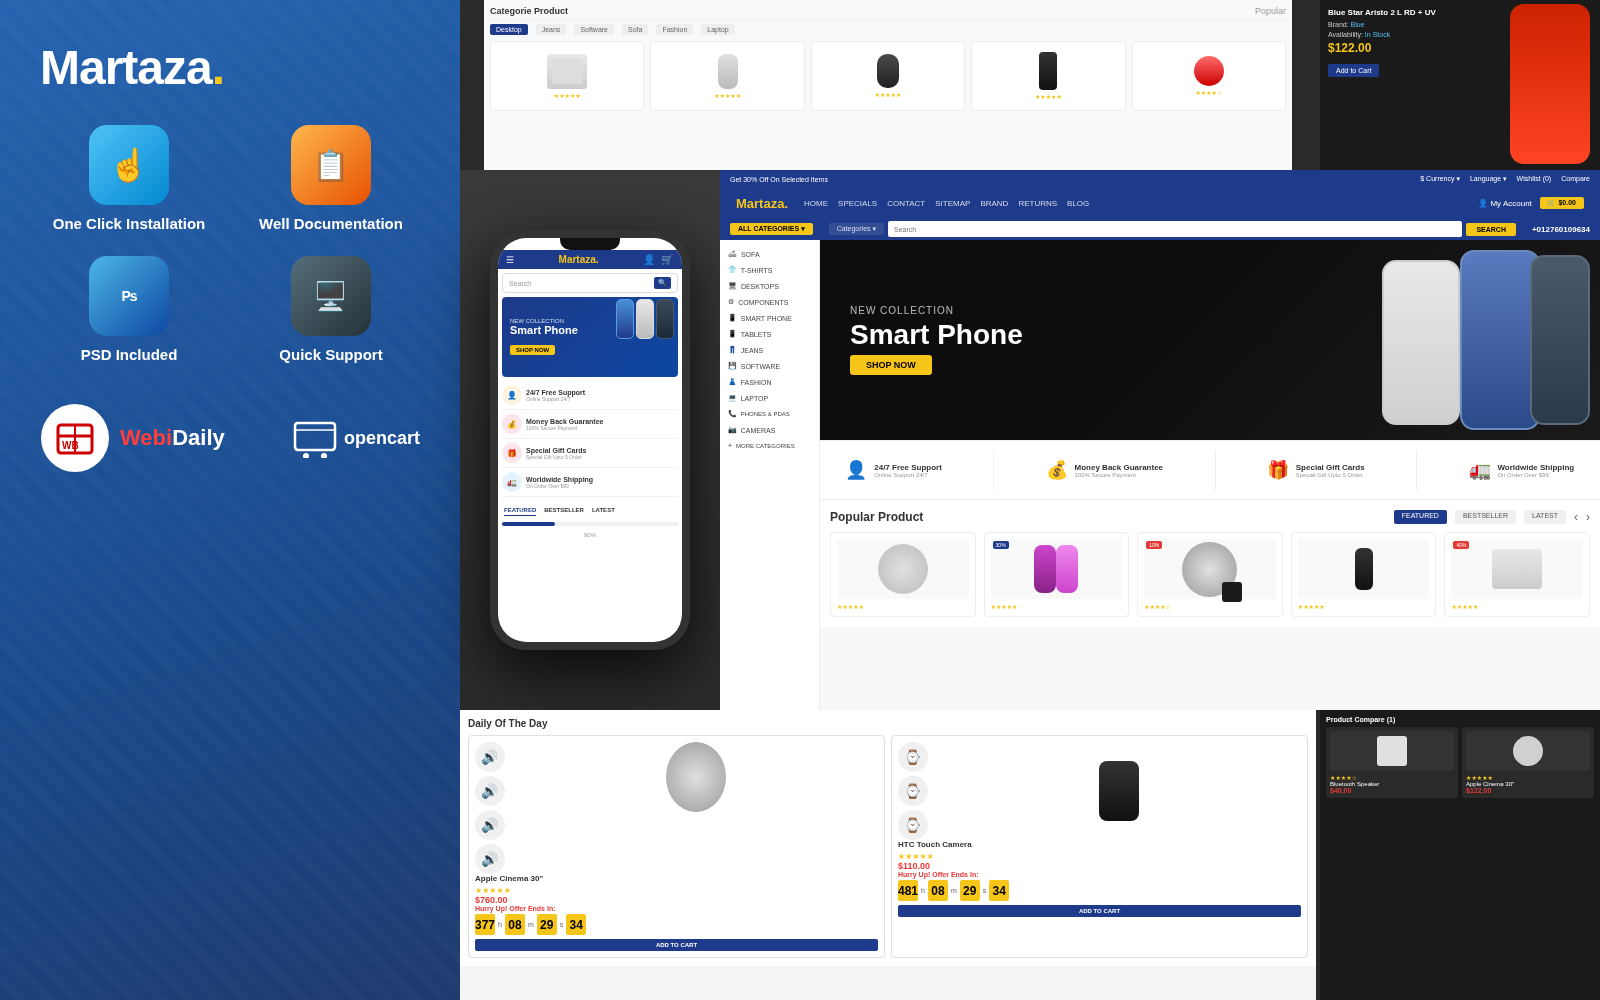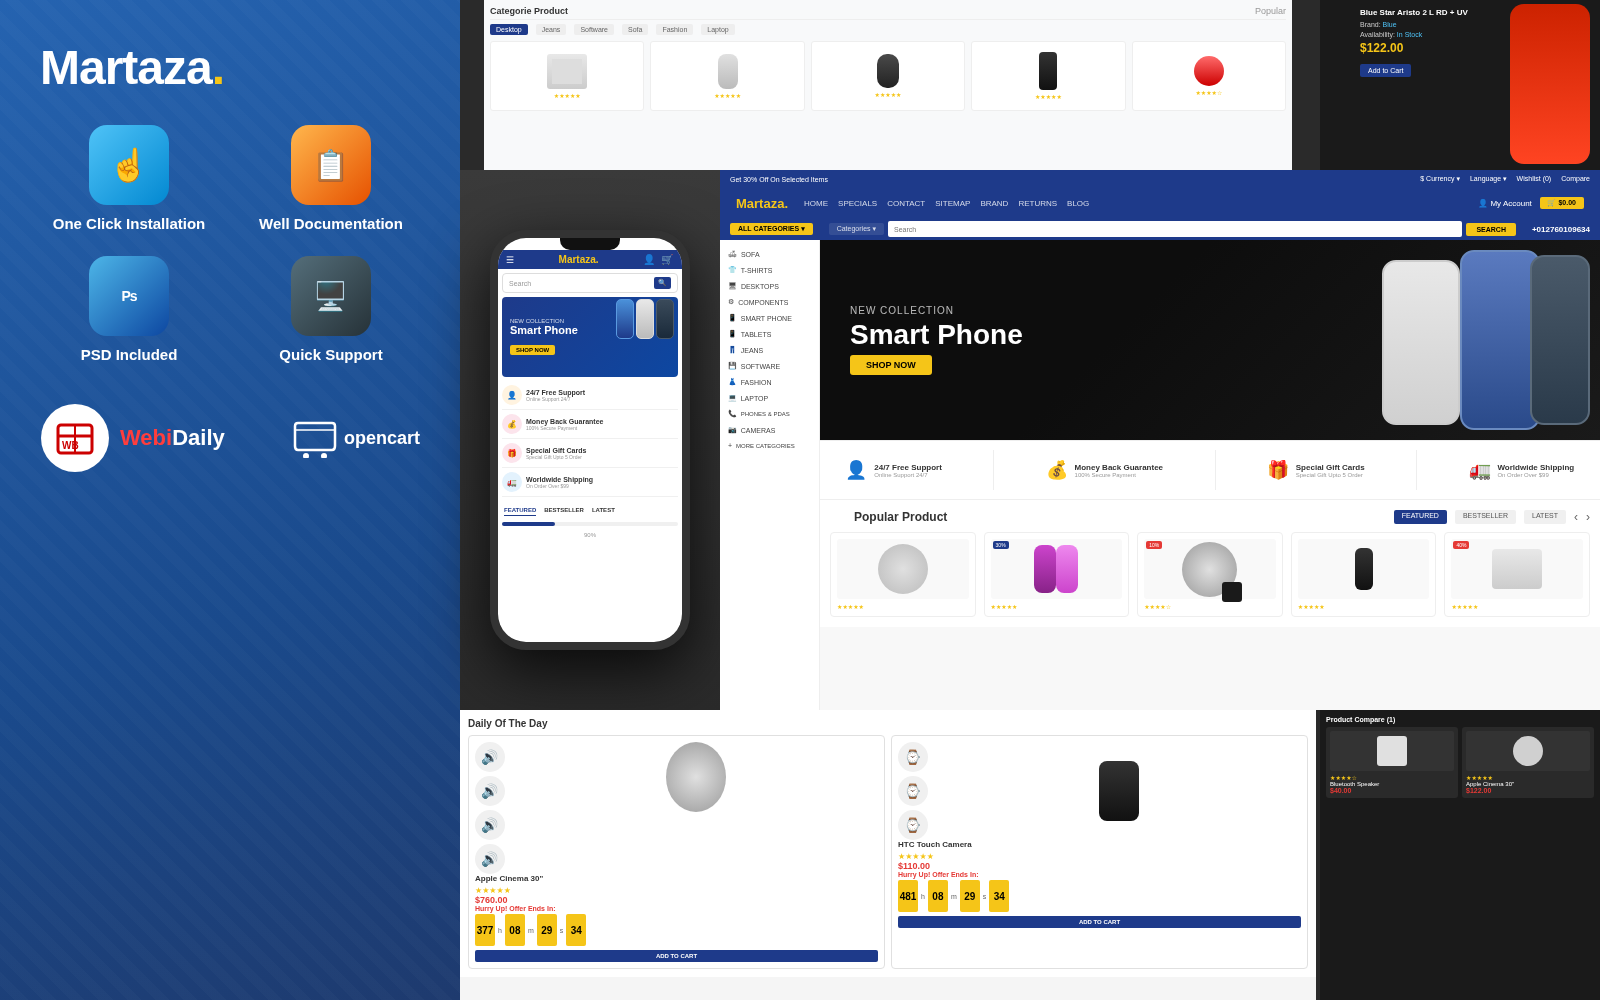--- a/index.html
+++ b/index.html
@@ -165,21 +165,20 @@
     .screenshot-box {
       flex: 1;
       background: #f5f5f5;
       overflow: hidden;
       position: relative;
       margin-left: 24px;
     }
 
     .screenshot-box.dark-bg {
       background: #1a1a1a;
-      padding-left: 32px;
     }
 
     
     .middle-section {
       position: absolute;
       top: 170px; left: 0;
       width: 1140px;
       height: 540px;
       display: flex;
       gap: 0;
@@ -545,21 +544,20 @@
     .popular-section {
       background: #fff;
       padding: 10px;
     }
 
     .popular-header {
       display: flex;
       justify-content: space-between;
       align-items: center;
       margin-bottom: 8px;
-      margin-left: 24px;
     }
 
     .popular-title {
       font-size: 12px;
       font-weight: 800;
       color: #333;
     }
 
     .popular-tabs {
       display: flex;
@@ -737,23 +735,23 @@
 
     .timer-boxes {
       display: flex;
       gap: 3px;
       margin-top: 2px;
     }
 
     .timer-box {
       background: #f5c518;
       color: #000;
-      font-size: 10px;
-      font-weight: 700;
-      width: 20px; height: 32px;
+      font-size: 12px;
+      font-weight: 700;
+      width: 20px; height: 21px;
       display: flex;
       align-items: center;
       justify-content: center;
       border-radius: 2px;
     }
 
     .add-to-cart-btn {
       background: #1e3a8a;
       color: #fff;
       font-size: 6px;

